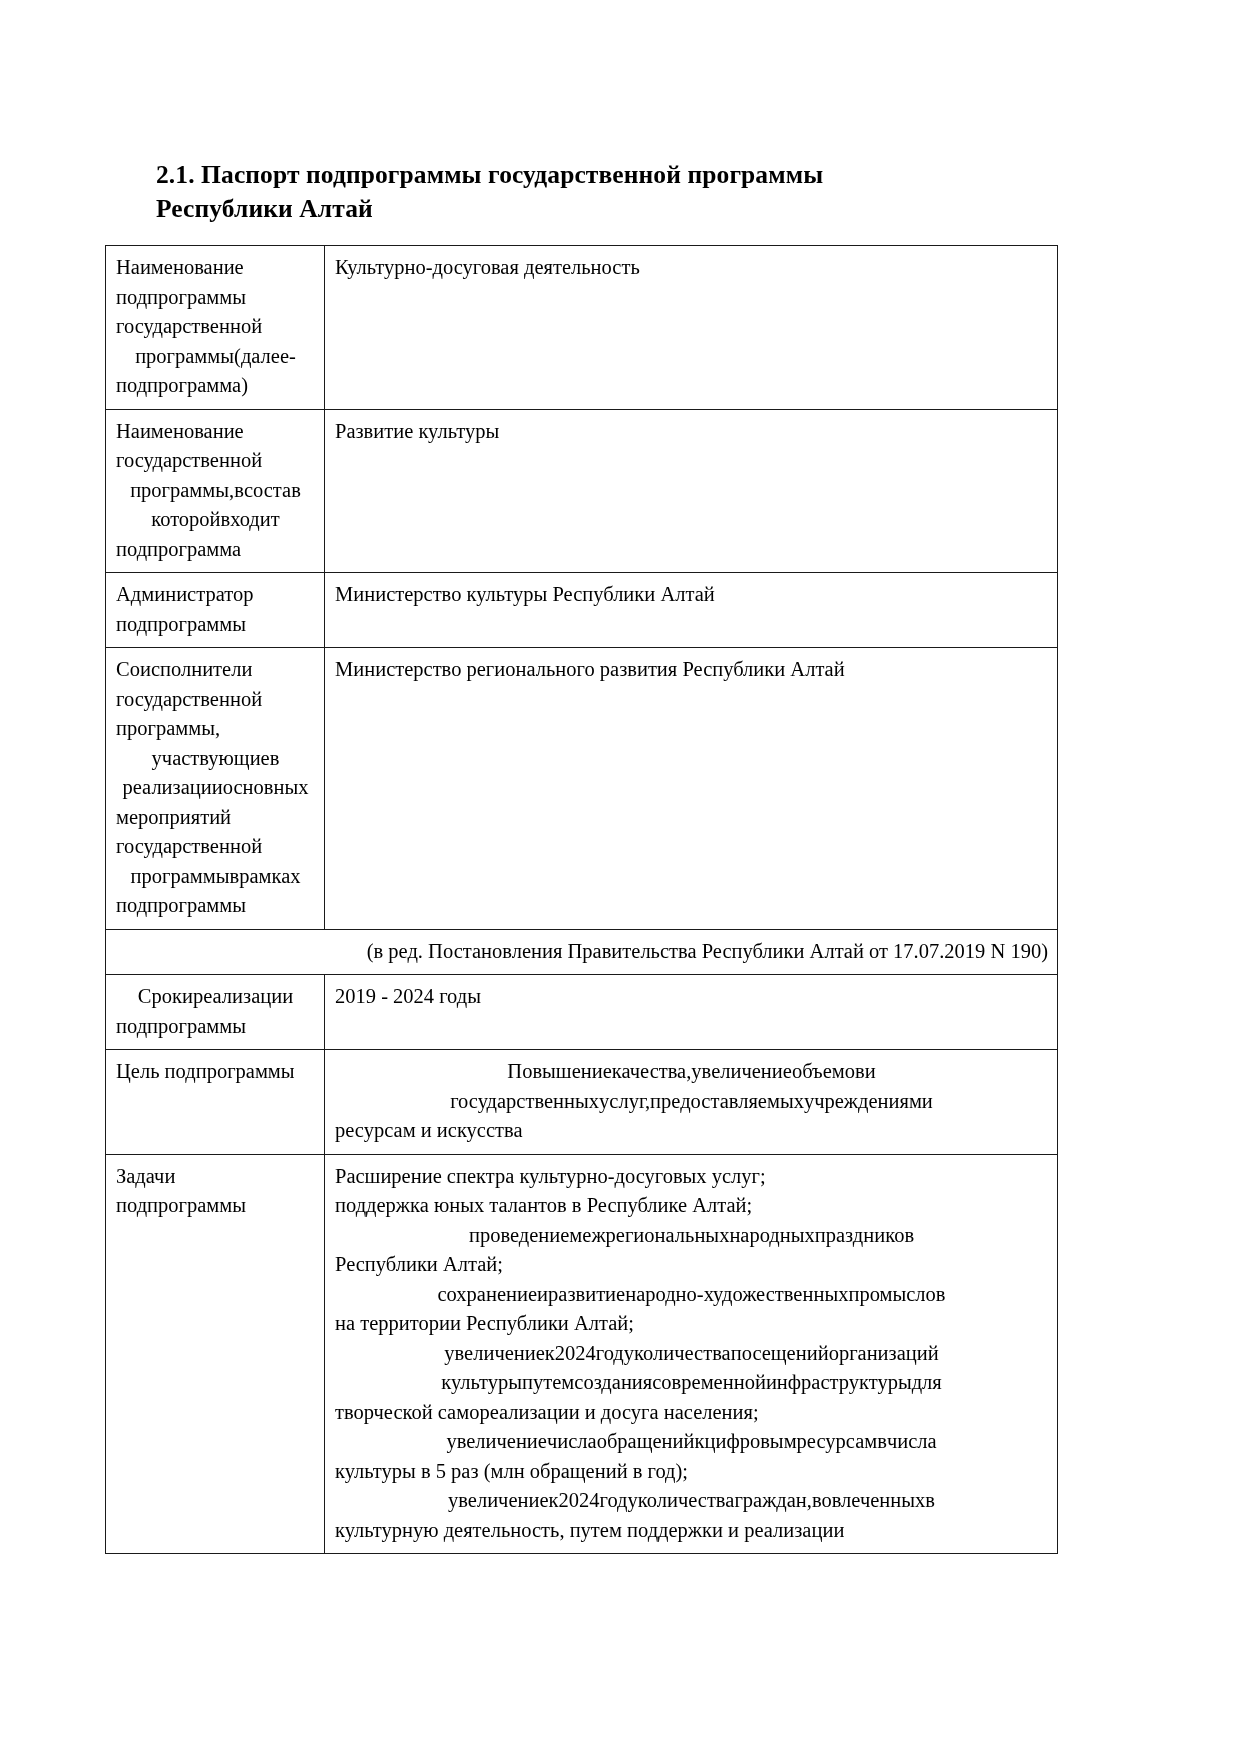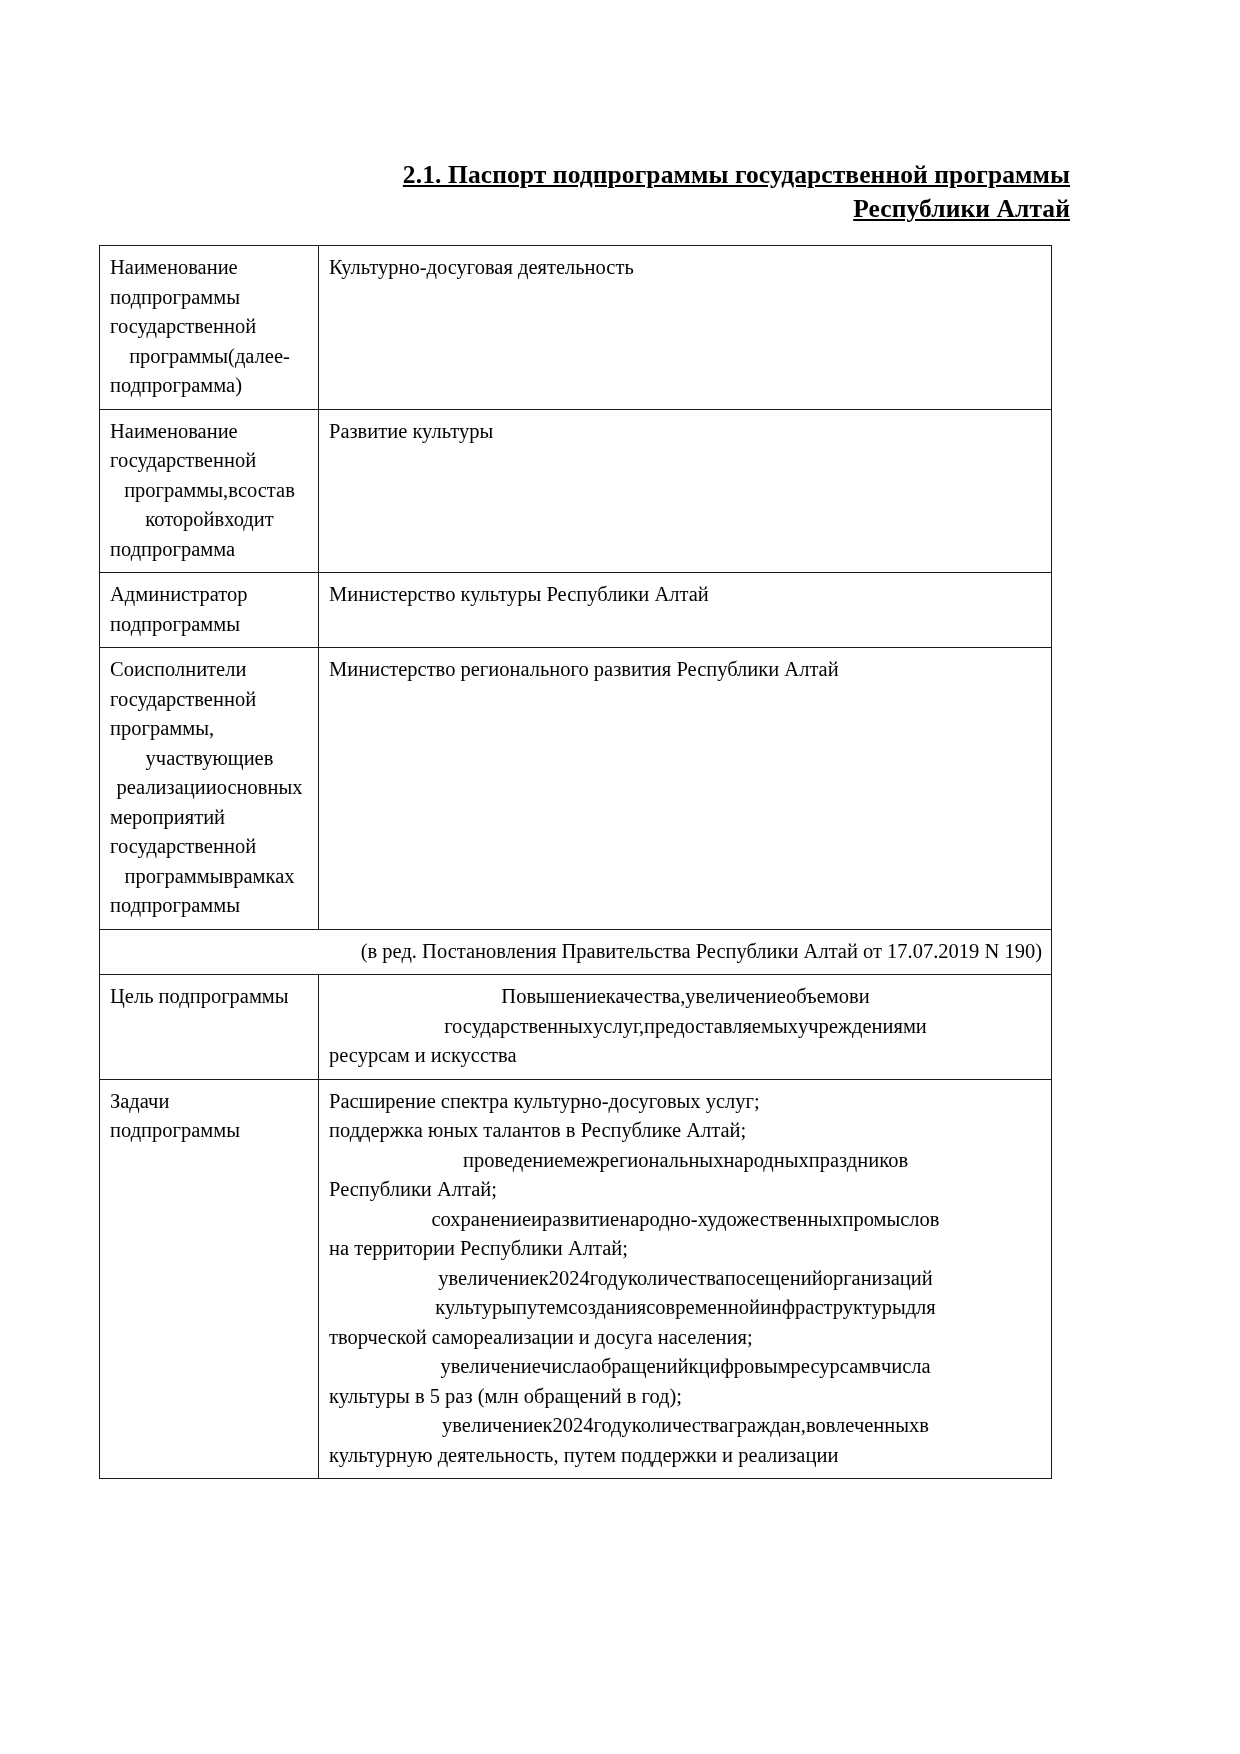--- a/index.html
+++ b/index.html
@@ -18,35 +18,34 @@
   }
   .page {
     position: absolute;
     left: 0; top: 0;
     width: 1240px;
     height: 1754px;
     box-sizing: border-box;
   }
   .doc-title {
     position: absolute;
-    left: 170px;
+    left: 156px;
     top: 158px;
     width: 900px;
-    text-align: right;
+    text-align: left;
     font-weight: bold;
     font-size: 25.5px;
     line-height: 34px;
     letter-spacing: 0.1px;
-    text-decoration: underline;
   }
   .doc-title .line { display: block; }
 
   table.passport {
     position: absolute;
-    left: 99px;
+    left: 105px;
     top: 245px;
     width: 952px;
     border-collapse: collapse;
     table-layout: fixed;
     font-size: 20.5px;
     line-height: 29.5px;
   }
   table.passport td {
     border: 1.4px solid #1a1a1a;
     vertical-align: top;
@@ -147,20 +146,29 @@
           </td>
         <td class="value plain">
             <div class="plainline">Министерство регионального развития Республики Алтай</div>
           </td>
       </tr>
       <tr>
         <td class="fullspan" colspan="2">(в ред. Постановления Правительства Республики Алтай от 17.07.2019 N 190)</td>
       </tr>
       <tr>
         <td class="label">
+            <div class="jline"><span>Сроки</span><span>реализации</span></div>
+            <div class="plainline">подпрограммы</div>
+          </td>
+        <td class="value plain">
+            <div class="plainline">2019 - 2024 годы</div>
+          </td>
+      </tr>
+      <tr>
+        <td class="label">
             <div class="plainline">Цель подпрограммы</div>
           </td>
         <td class="value">
             <div class="jline"><span>Повышение</span><span>качества,</span><span>увеличение</span><span>объемов</span><span>и</span></div>
             <div class="jline"><span>государственных</span><span>услуг,</span><span>предоставляемых</span><span>учреждениями</span></div>
             <div class="plainline">ресурсам и искусства</div>
           </td>
       </tr>
       <tr>
         <td class="label">

